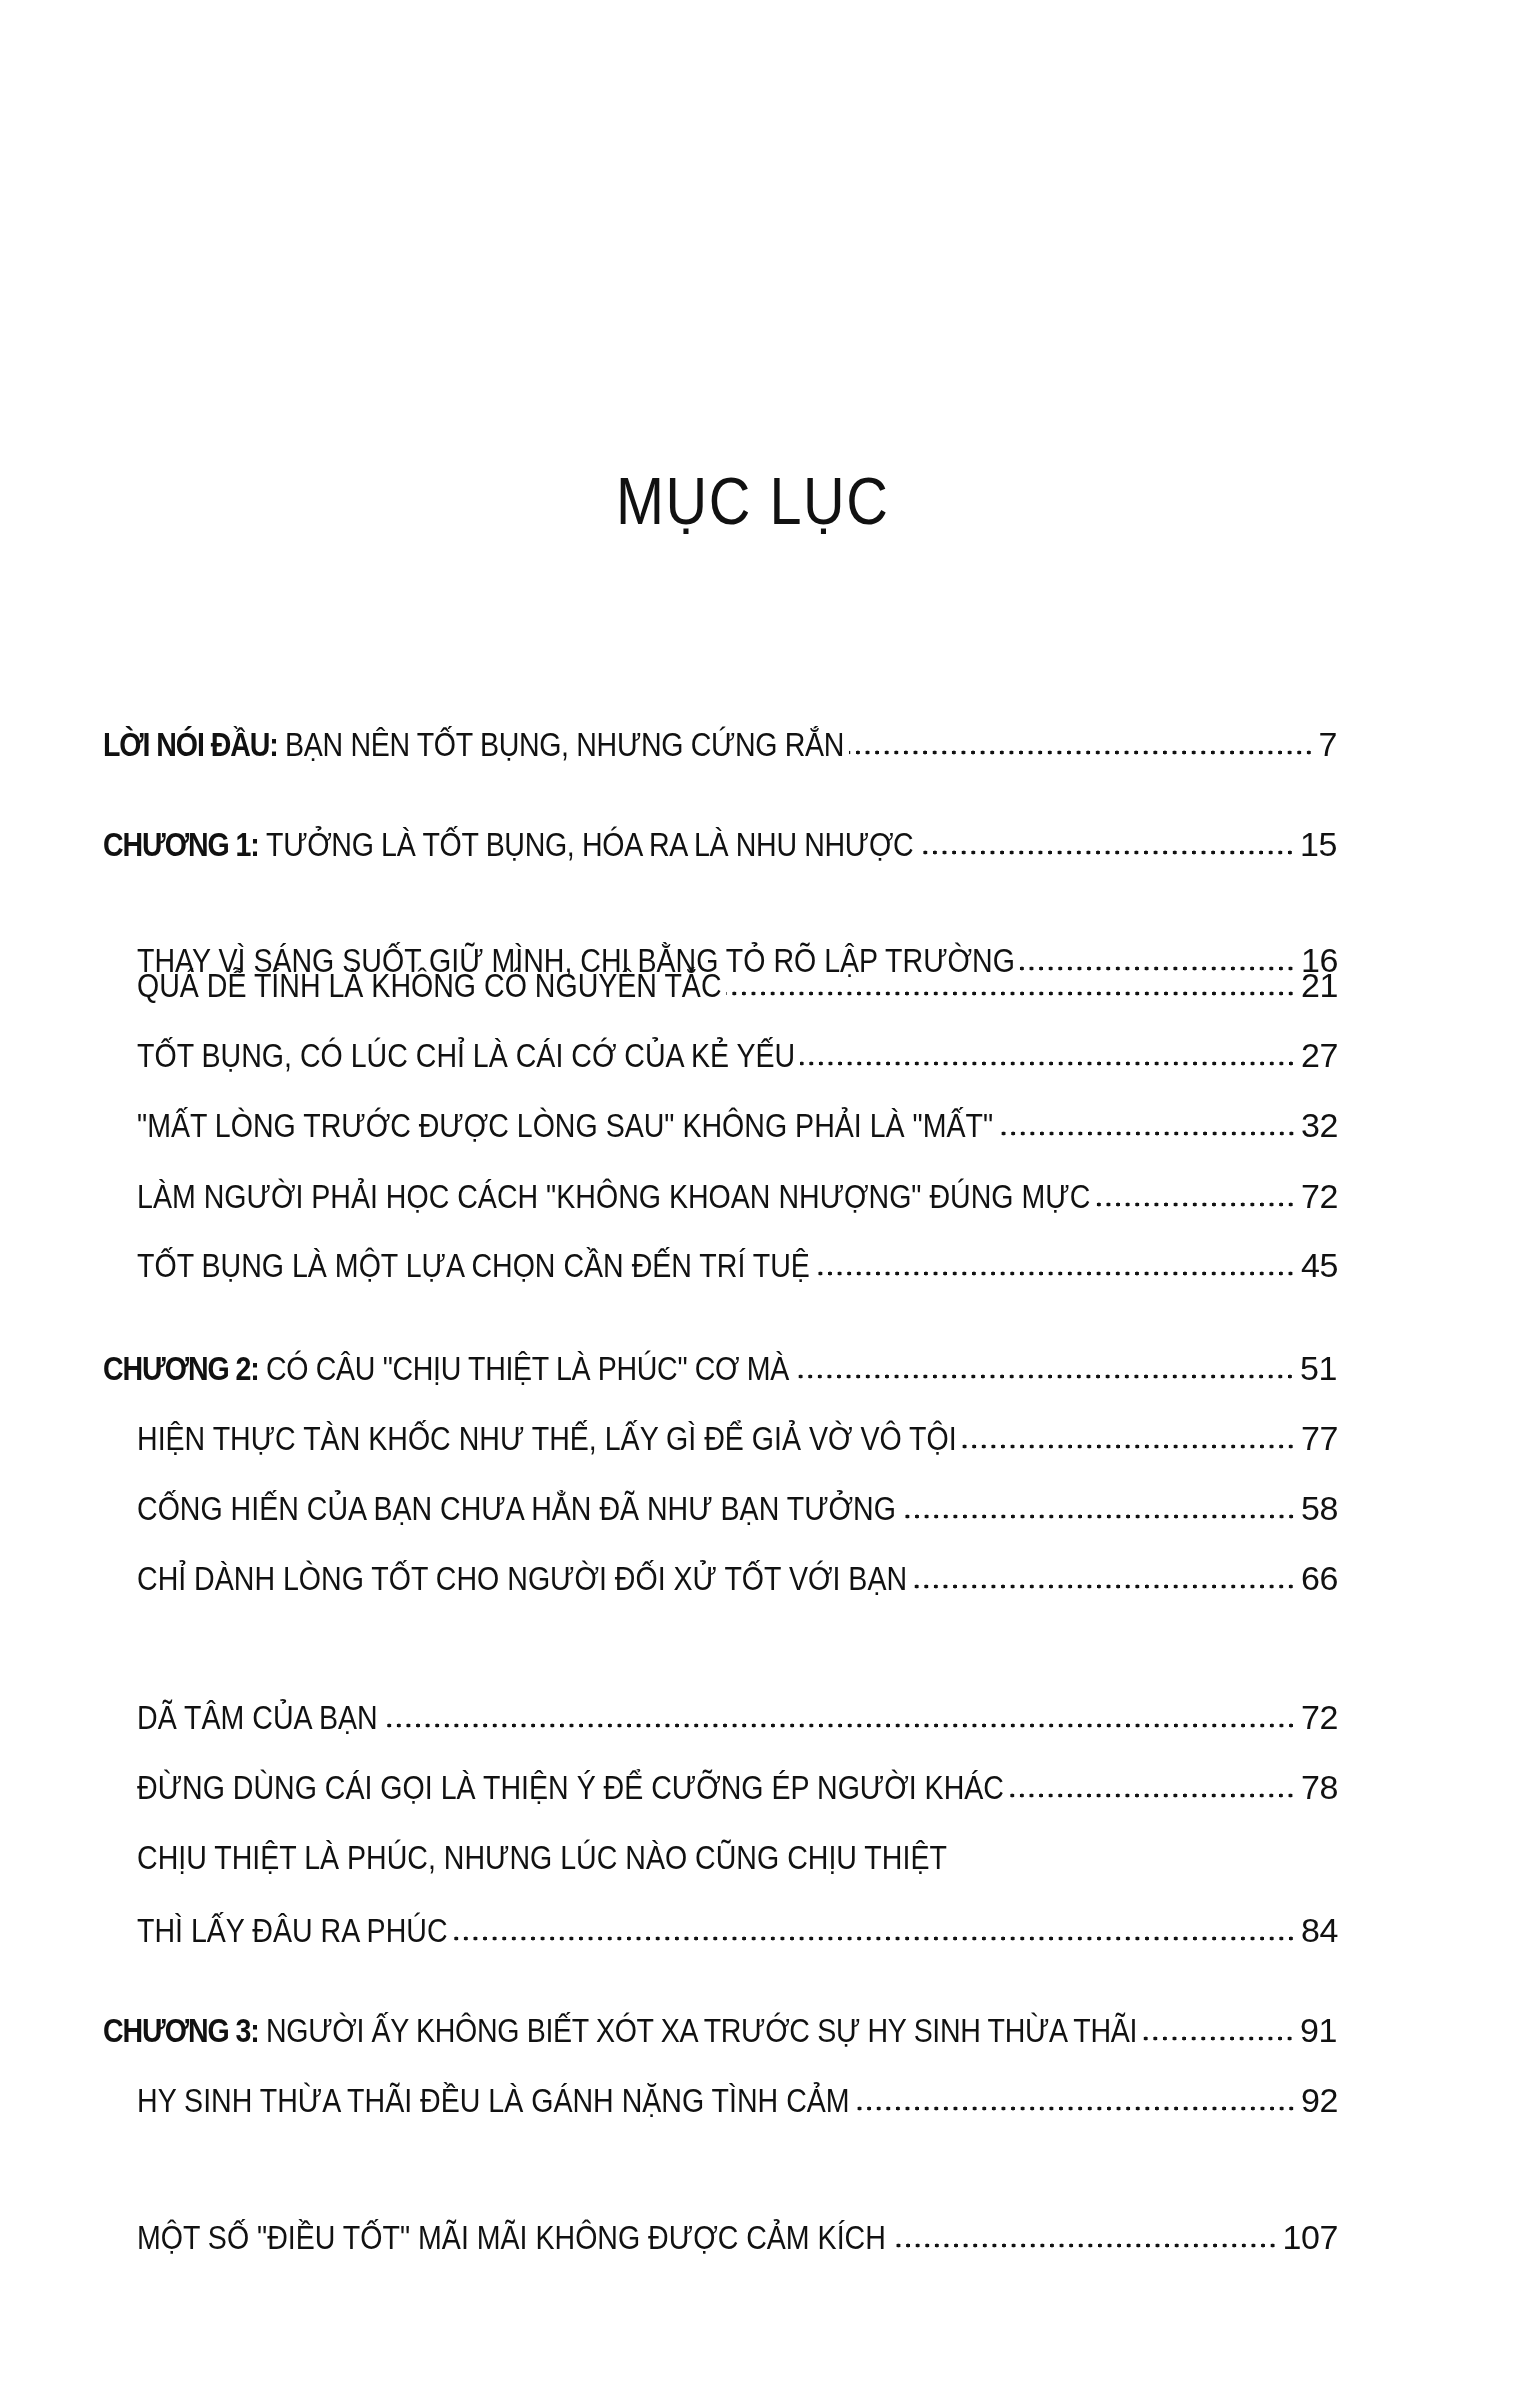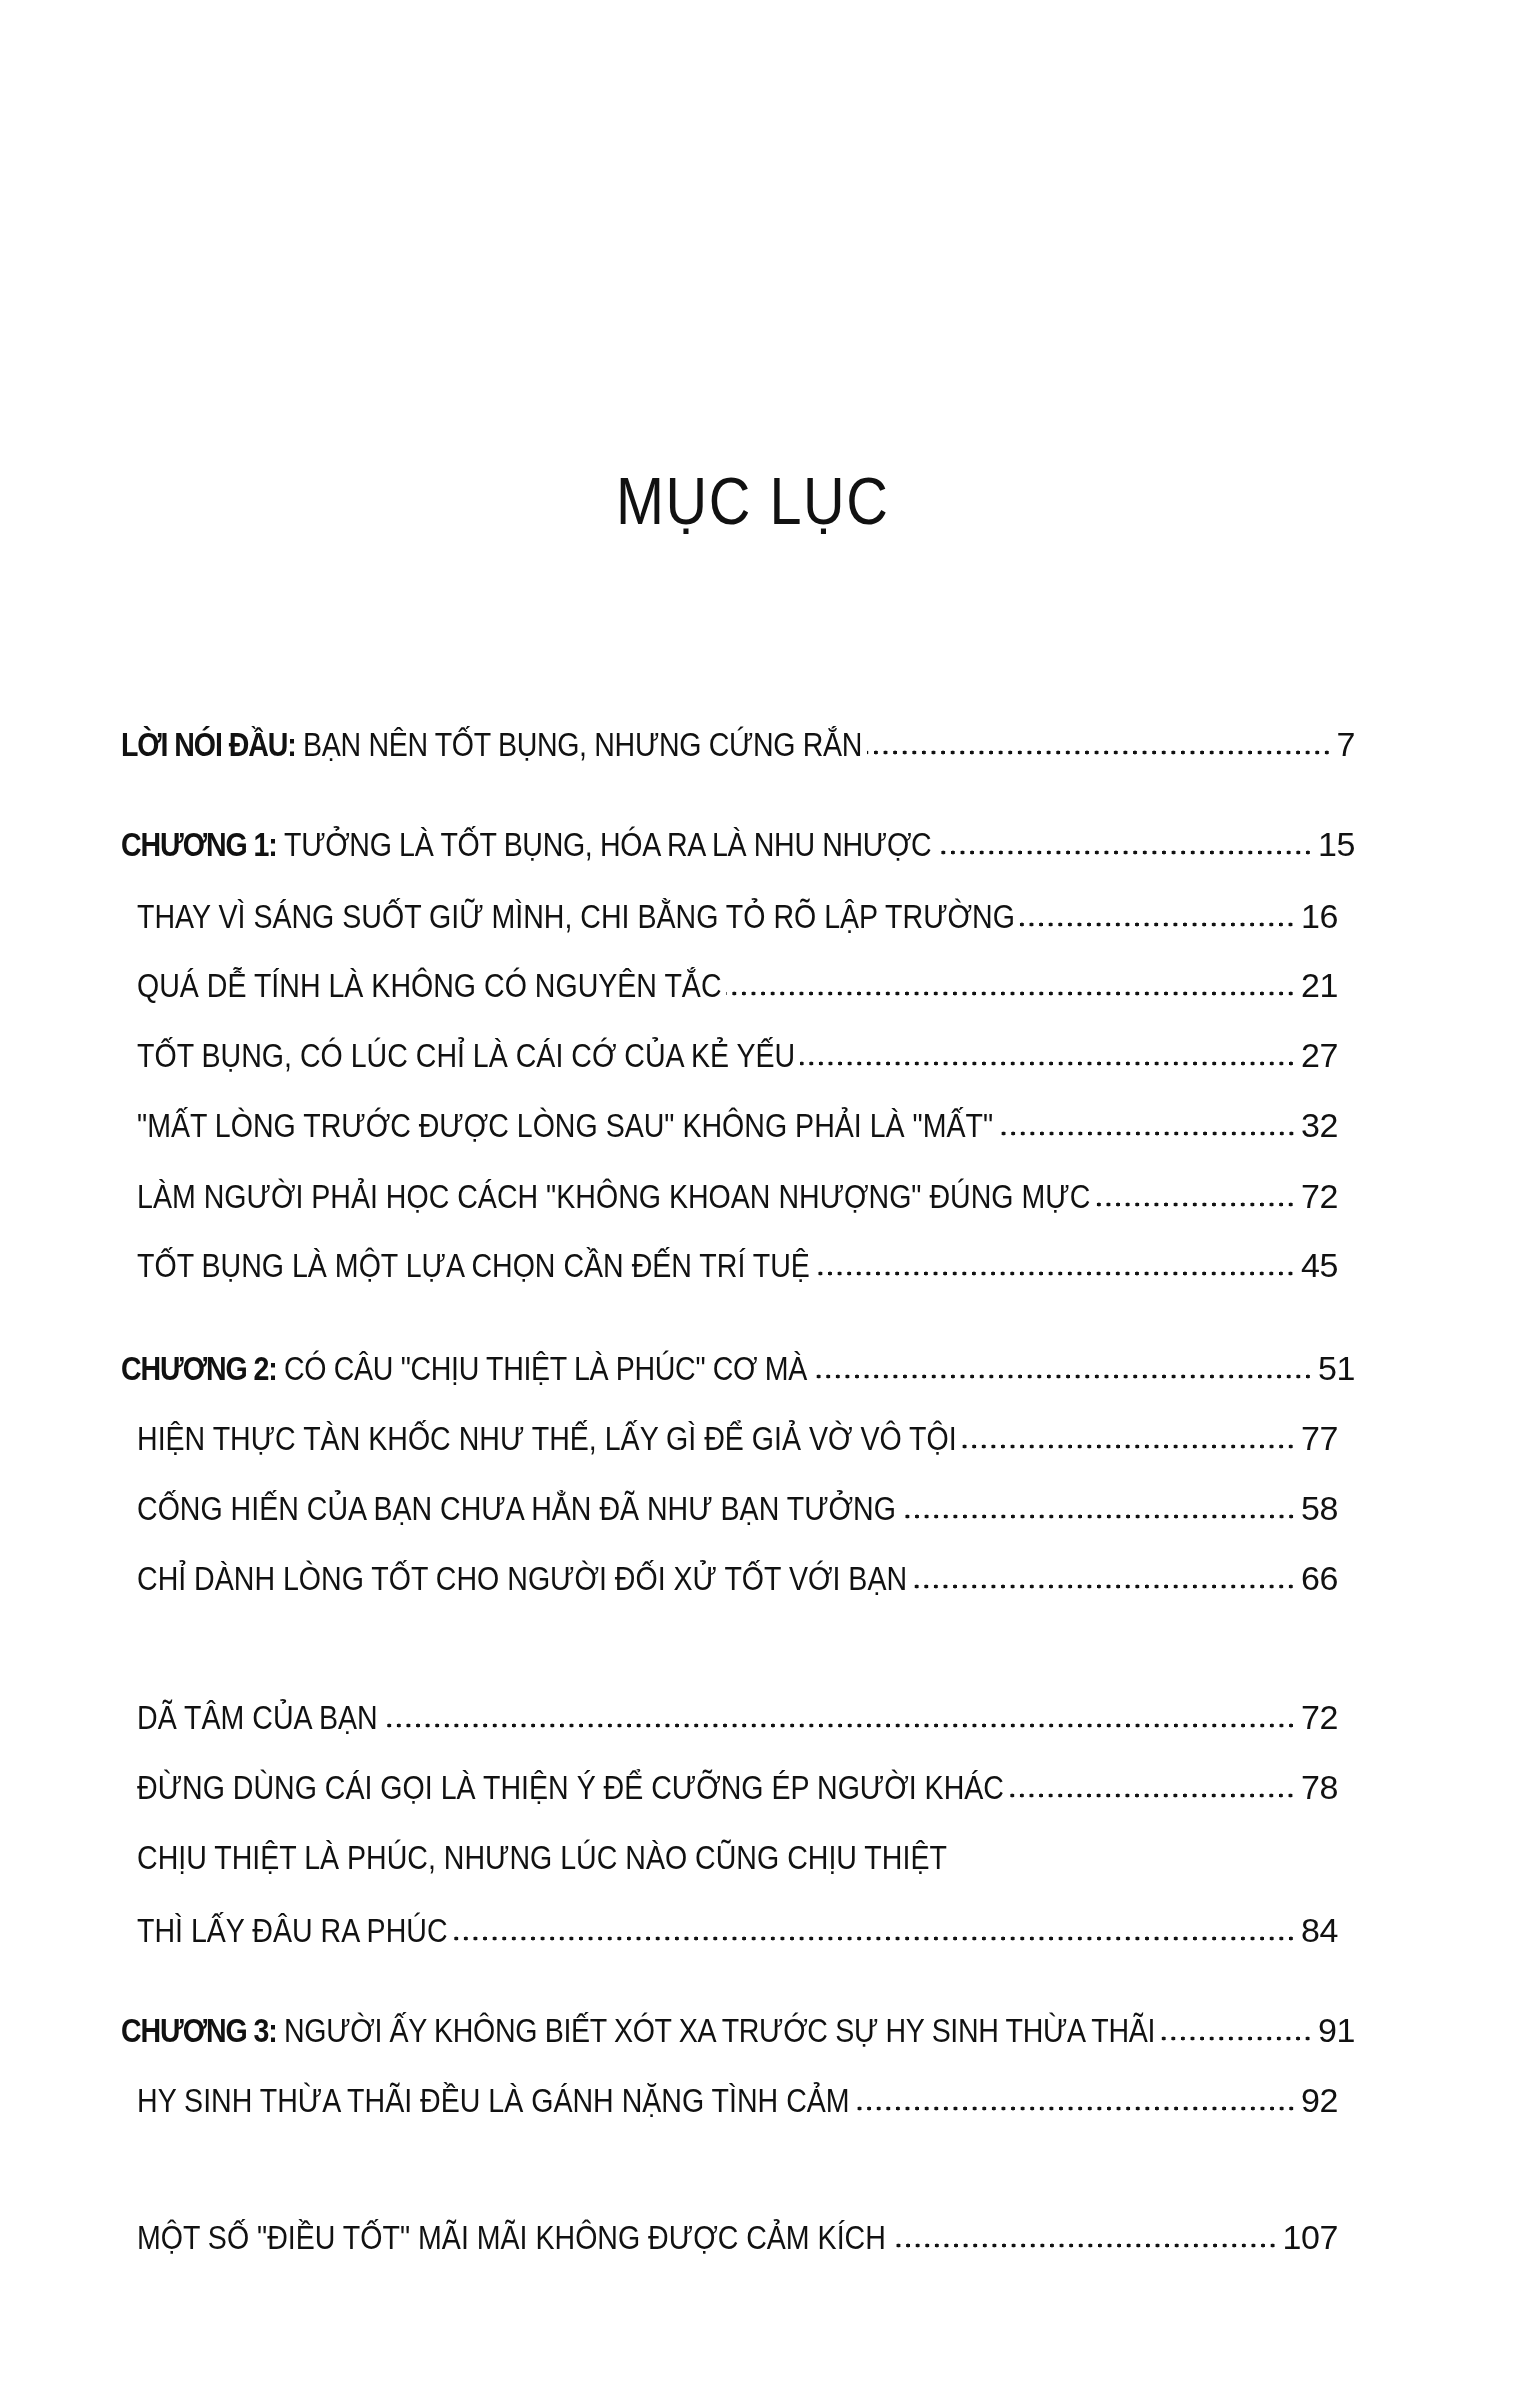--- a/index.html
+++ b/index.html
@@ -37,21 +37,21 @@
     }
     .toc-row {
       position: absolute;
       height: 49px;
       display: flex;
       align-items: flex-end;
       font-size: 34px;
       line-height: 40px;
       white-space: nowrap;
     }
-    .toc-row.chapter { left: 103px; width: 1234px; margin-left: 18px; }
+    .toc-row.chapter { left: 103px; width: 1234px; }
     .toc-row.section { left: 137px; width: 1201px; }
     .toc-row .label {
       flex: 0 0 auto;
       display: inline-block;
       transform-origin: 0 100%;
     }
     .toc-row .label-inner {
       display: inline-block;
       letter-spacing: -0.4px;
     }
@@ -89,21 +89,21 @@
     <span class="label condense" style="margin-right: -142px;"><span class="prefix">LỜI NÓI ĐẦU:</span><span class="label-inner">BẠN NÊN TỐT BỤNG, NHƯNG CỨNG RẮN</span></span>
     <span class="leader"></span>
     <span class="page-num">7</span>
   </div>
 
   <div class="toc-row chapter" style="top:815px">
     <span class="label condense" style="margin-right: -155px;"><span class="prefix">CHƯƠNG 1:</span><span class="label-inner">TƯỞNG LÀ TỐT BỤNG, HÓA RA LÀ NHU NHƯỢC</span></span>
     <span class="leader"></span>
     <span class="page-num">15</span>
   </div>
-  <div class="toc-row section" style="top:887px">
+  <div class="toc-row section" style="top:931px">
     <span class="label condense" style="margin-right: -168px;">THAY VÌ SÁNG SUỐT GIỮ MÌNH, CHI BẰNG TỎ RÕ LẬP TRƯỜNG</span>
     <span class="leader"></span>
     <span class="page-num">16</span>
   </div>
   <div class="toc-row section" style="top:956px">
     <span class="label condense" style="margin-right: -112px;">QUÁ DỄ TÍNH LÀ KHÔNG CÓ NGUYÊN TẮC</span>
     <span class="leader"></span>
     <span class="page-num">21</span>
   </div>
   <div class="toc-row section" style="top:1026px">

